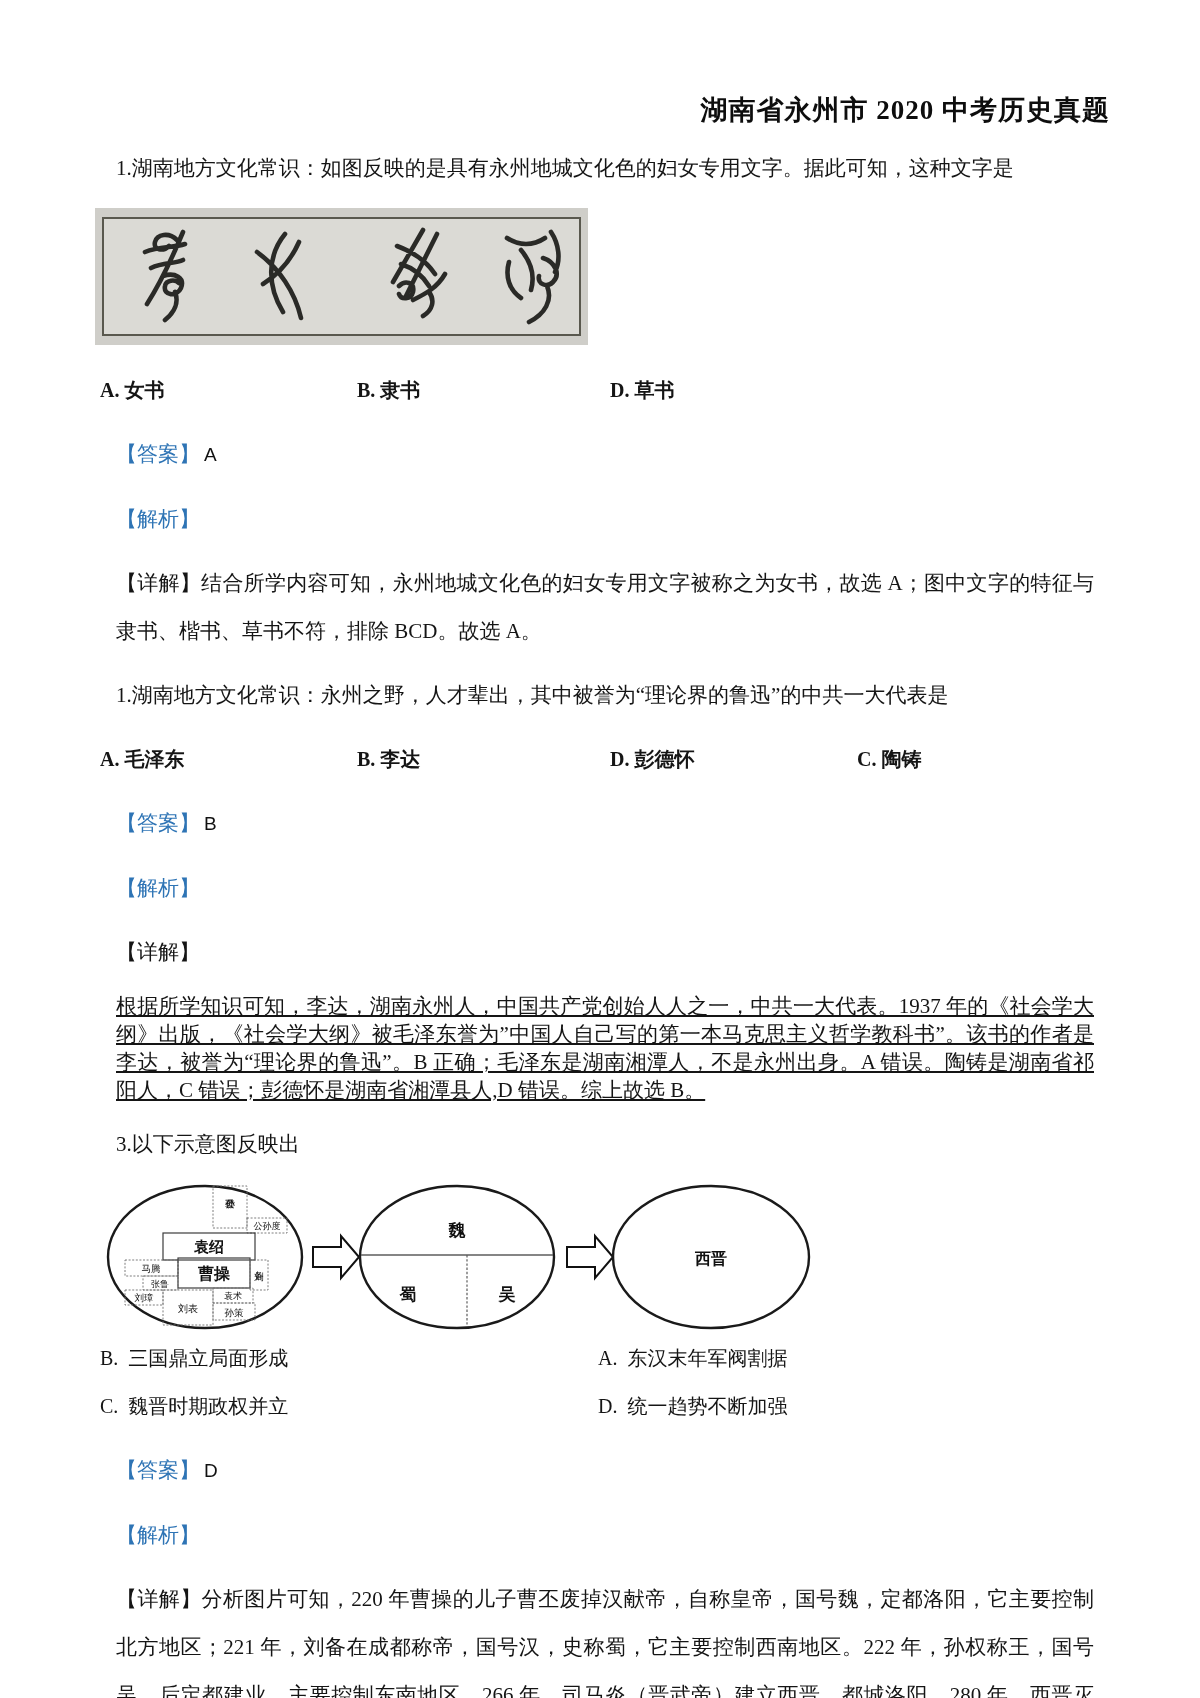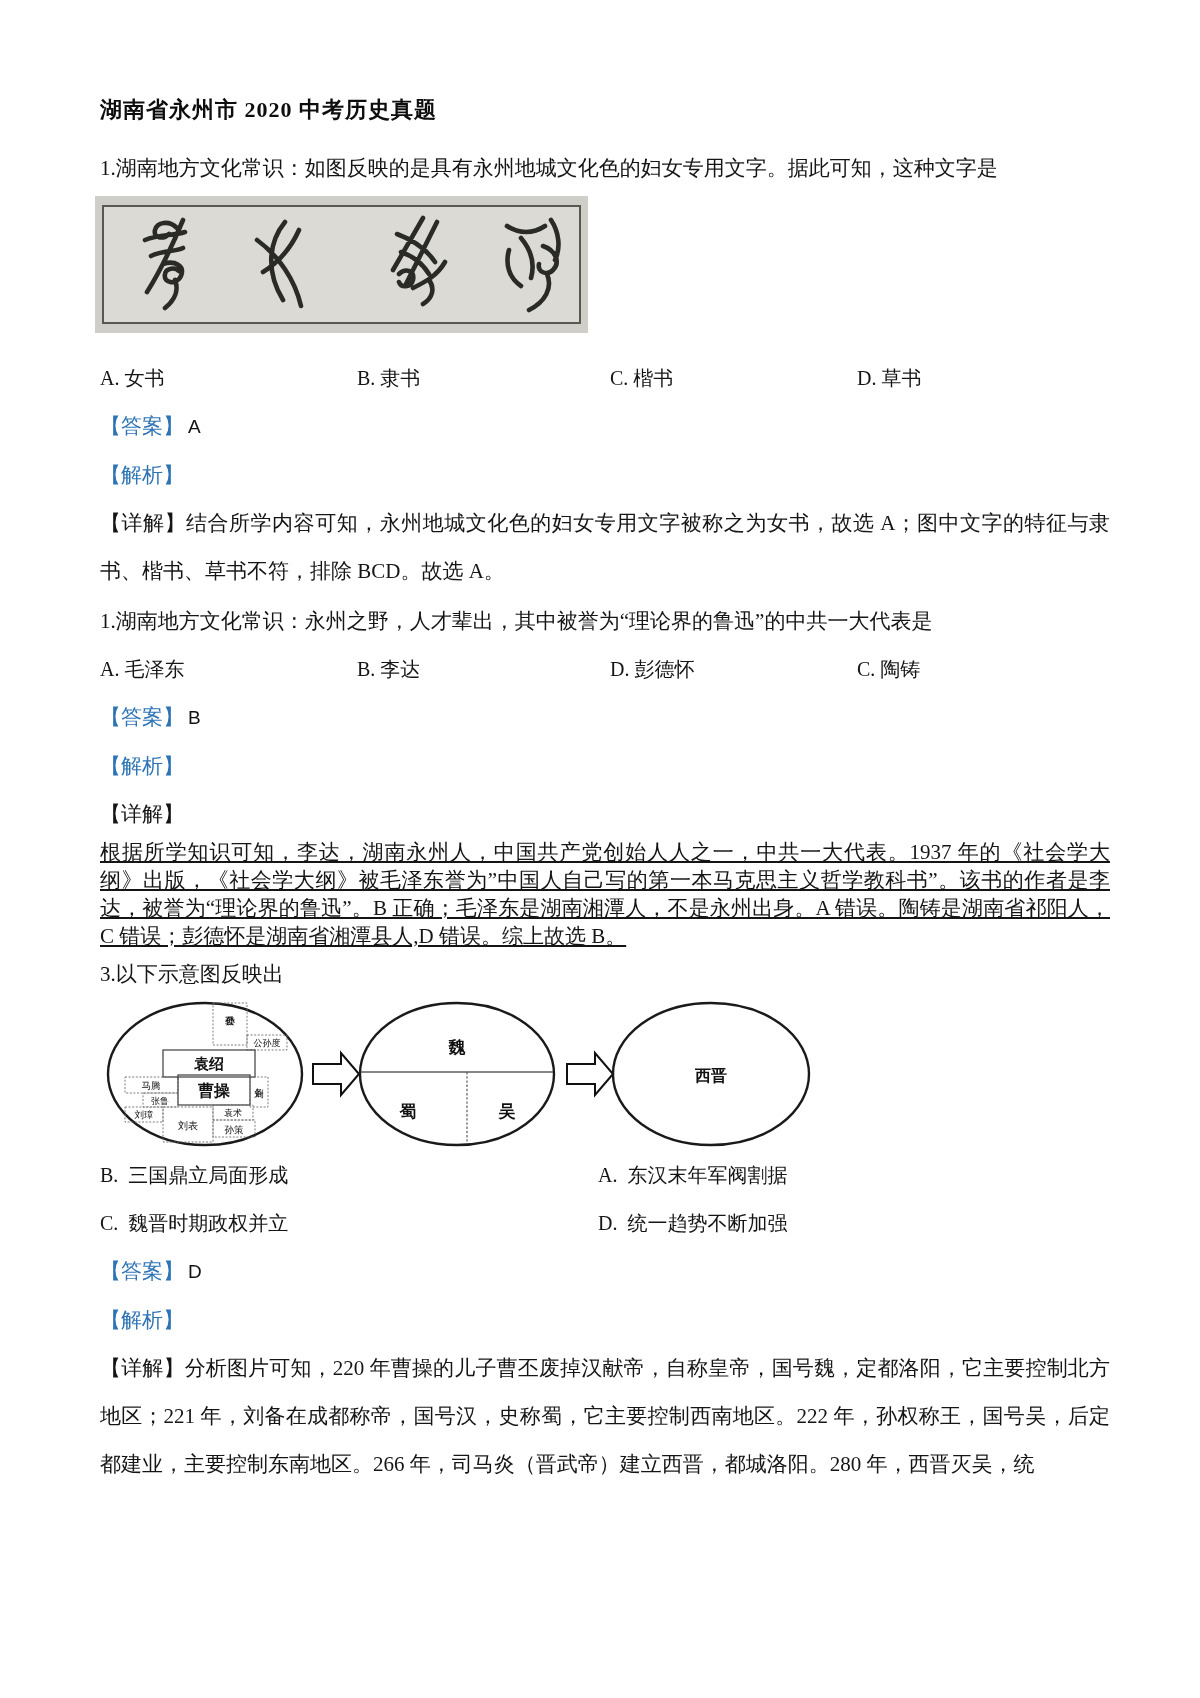--- a/index.html
+++ b/index.html
@@ -2,31 +2,31 @@
 <html><head>
 <meta charset="utf-8">
 <style>
   html,body{margin:0;padding:0;}
   body{
     width:1200px;height:1698px;background:#ffffff;overflow:hidden;
     font-family:"Liberation Serif","DejaVu Serif",serif;color:#151515;
   }
   .page{box-sizing:border-box;width:1200px;height:1698px;padding:86px 90px 0 100px;}
   .title{
-    margin:0;font-size:22px;font-weight:bold;text-align:left;
+    margin:0;font-size:27px;font-weight:bold;text-align:right;
     line-height:48px;letter-spacing:1px;color:#0d0d0d;
   }
-  p{margin:0;font-size:21px;line-height:48px;}
+  p{margin:16px;font-size:21px;line-height:48px;}
   .stem{ text-align:left; }
   .stem1{margin-top:10px;}
   .stem2{margin-top:2px;}
   .photo{margin-top:4px;margin-left:-5px;width:493px;height:137px;}
   .photo svg{display:block;}
   .opts{display:grid;font-size:20px;line-height:48px;white-space:pre;}
-  .opts4{grid-template-columns:257px 253px 247px 1fr;margin-top:0;}
+  .opts4{grid-template-columns:257px 253px 247px 1fr;margin-top:0;font-weight:bold;}
   .opts4.first{margin-top:21px;}
   .opts2{grid-template-columns:498px 1fr;margin-top:4px;}
   .blue{color:#2E74B5;}
   .ans-letter{
     font-family:"Liberation Sans","DejaVu Sans",sans-serif;
     font-size:19px;color:#111;padding-left:4px;
   }
   .detail{text-align:justify;}
   .detail2-body{line-height:28px;text-align:justify;text-decoration:underline;}
   .diagram{margin-top:3px;margin-left:5px;width:712px;height:146px;}
@@ -66,21 +66,20 @@
         </g>
         <g transform="translate(408,22)">
           <path class="nushu-stroke" d="M4 8 C16 16 30 16 42 8 M48 2 C56 14 58 30 52 42 M18 20 C28 32 32 46 28 60 M6 32 C2 46 6 60 18 68 M40 28 C52 32 58 44 50 52 C44 58 34 54 36 46 M44 56 C50 70 42 84 26 92"></path>
         </g>
       </svg>
     </div>
 
     <div class="opts opts4 first">
       <span>A. 女书</span>
       <span>B. 隶书</span>
-      <span>C. 楷书</span>
       <span>D. 草书</span>
     </div>
 
     <p><span class="blue">【答案】</span><span class="ans-letter">A</span></p>
     <p class="blue">【解析】</p>
     <p class="detail">【详解】结合所学内容可知，永州地城文化色的妇女专用文字被称之为女书，故选 A；图中文字的特征与隶书、楷书、草书不符，排除 BCD。故选 A。</p>
   </section>
 
   <section>
     <p class="stem stem2">1.湖南地方文化常识：永州之野，人才辈出，其中被誉为“理论界的鲁迅”的中共一大代表是</p>

